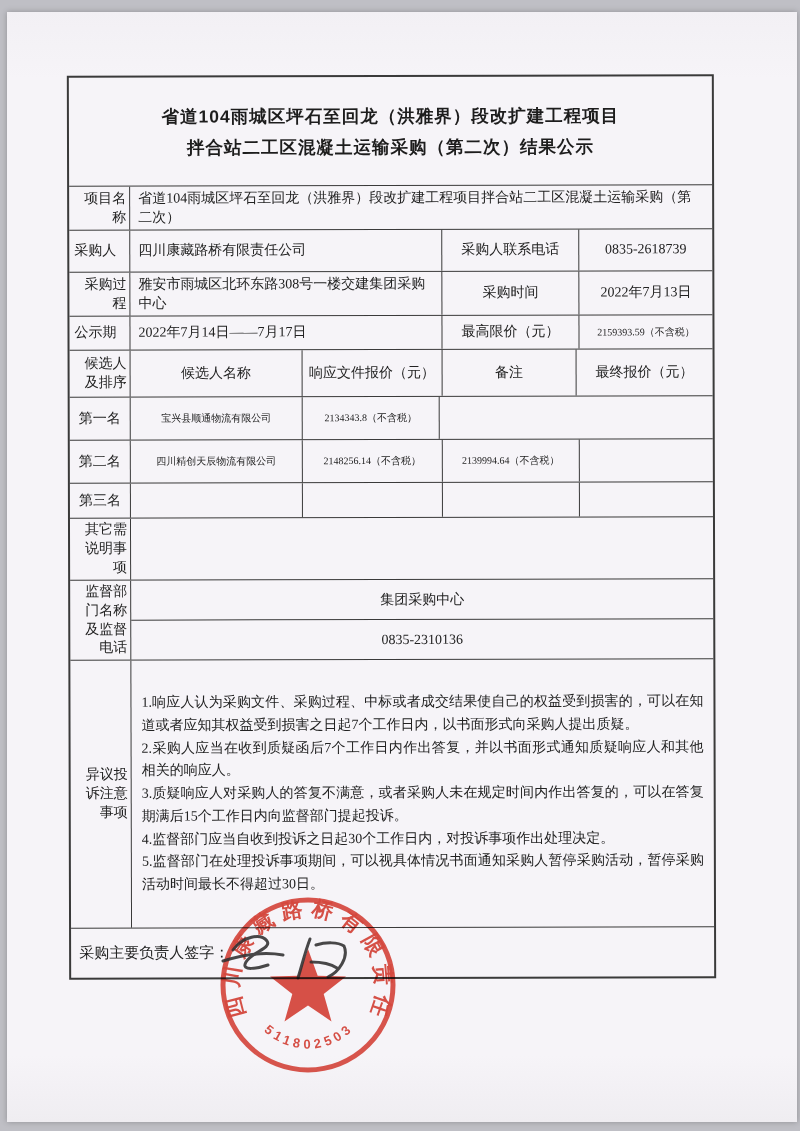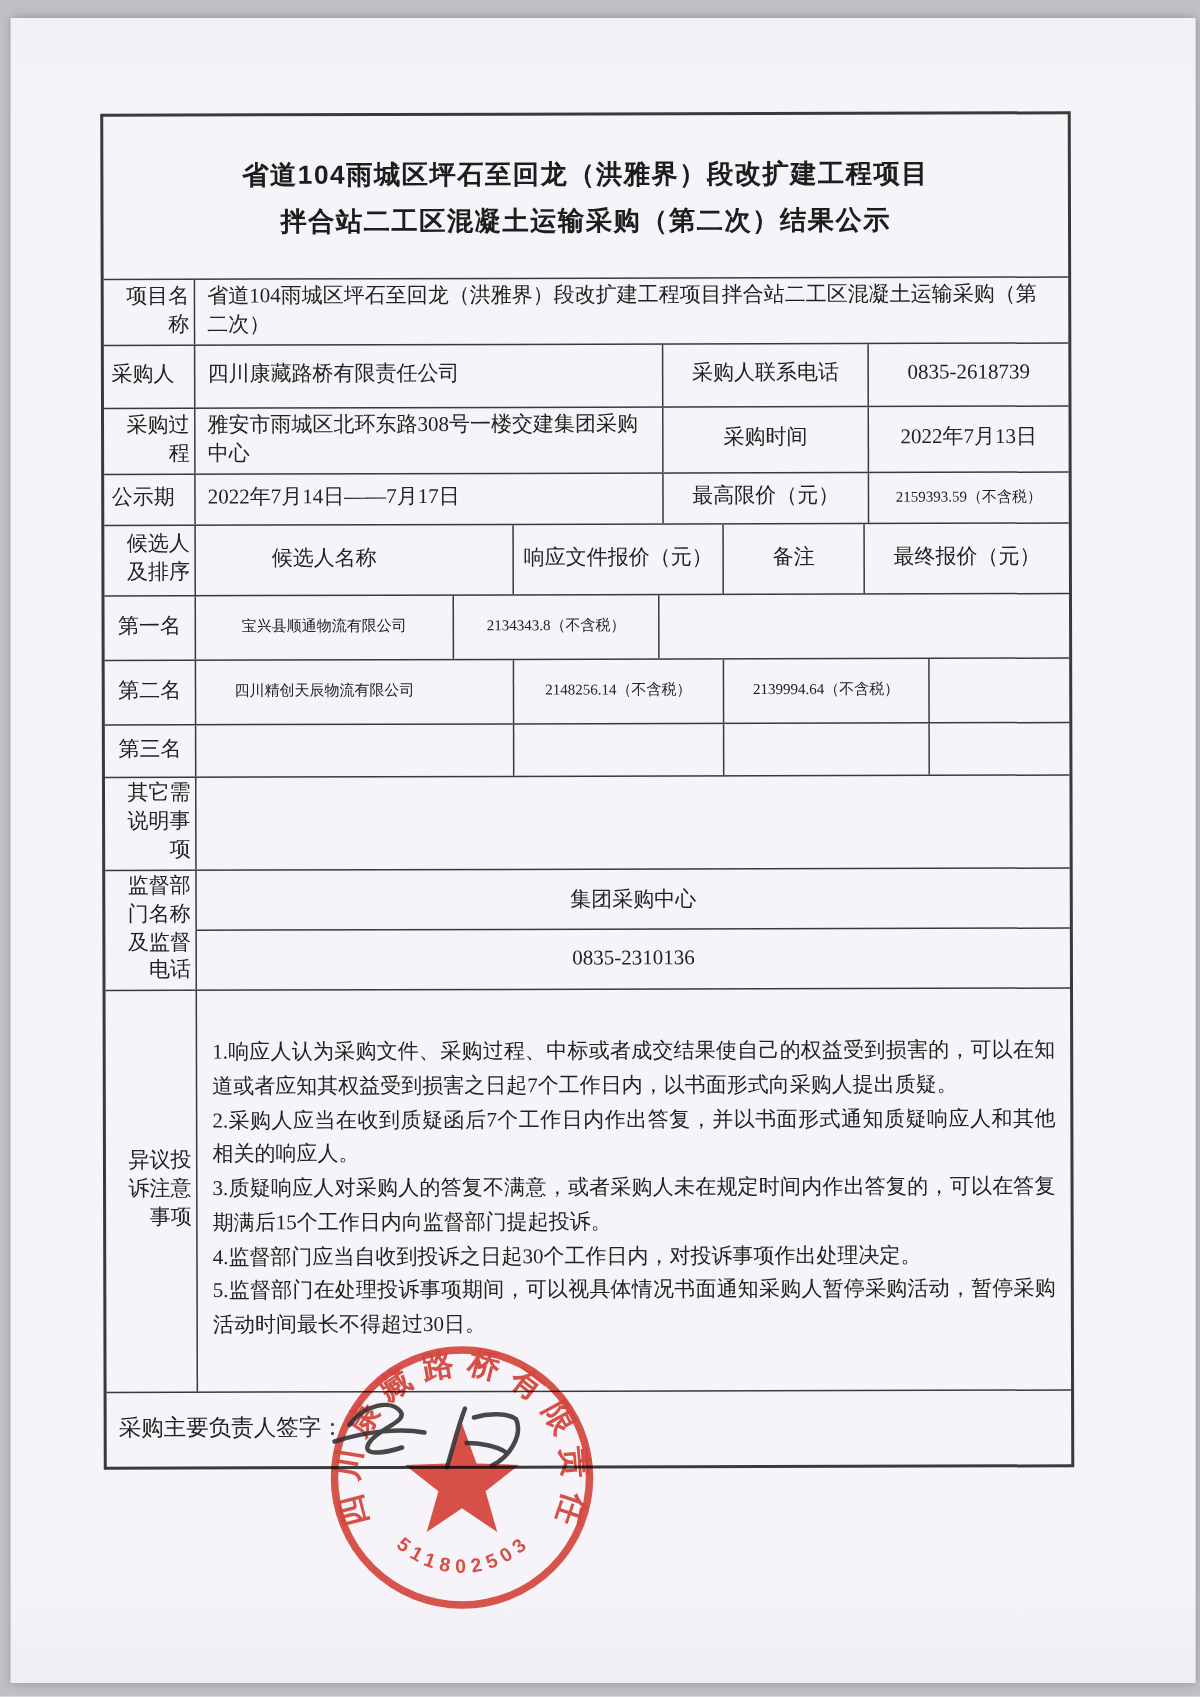--- a/index.html
+++ b/index.html
@@ -18,21 +18,21 @@
   .label-col{width:60px;padding:2px 3px 2px 5px;justify-content:flex-start;text-align:right;}
   .val{padding:2px 8px;}
   .center{justify-content:center;text-align:center;padding:2px 4px;}
   .title-block{height:108px;display:flex;flex-direction:column;justify-content:center;align-items:center;
                gap:7px;font-family:"Liberation Sans", sans-serif;font-weight:bold;font-size:17.5px;
                letter-spacing:1px;color:#1d1d1d;}
   .h44{height:44px;} .h42{height:42px;} .h34{height:34px;} .h47{height:47px;}
   .h43{height:43px;} .h35{height:35px;} .h62{height:62px;} .h80{height:80px;}
   .h268{height:268px;} .h50{height:50px;}
   .w312{width:312px;} .w137{width:137px;} .w133{flex:1;}
-  .w172{width:172px;} .w140{width:140px;margin-left:40px;}
+  .w172{width:172px;} .w140{width:140px;}
   .price{font-size:10px;}
   .sup-right{flex:1;display:flex;flex-direction:column;border-left:1px solid #3a3a3a;box-sizing:border-box;}
   .sup-sub{flex:1;display:flex;align-items:center;justify-content:center;font-size:14px;}
   .sup-sub + .sup-sub{border-top:1px solid #3a3a3a;}
   .notice-body{flex:1;border-left:1px solid #3a3a3a;box-sizing:border-box;display:flex;
                flex-direction:column;justify-content:center;padding:6px 10px;font-size:14px;line-height:1.62;}
   .notice-line{text-align:justify;}
   .sign-row{padding-left:8px;font-size:15px;}
   .stamp-wrap{position:absolute;left:206px;top:878px;width:190px;height:190px;
               mix-blend-mode:multiply;opacity:.92;}

